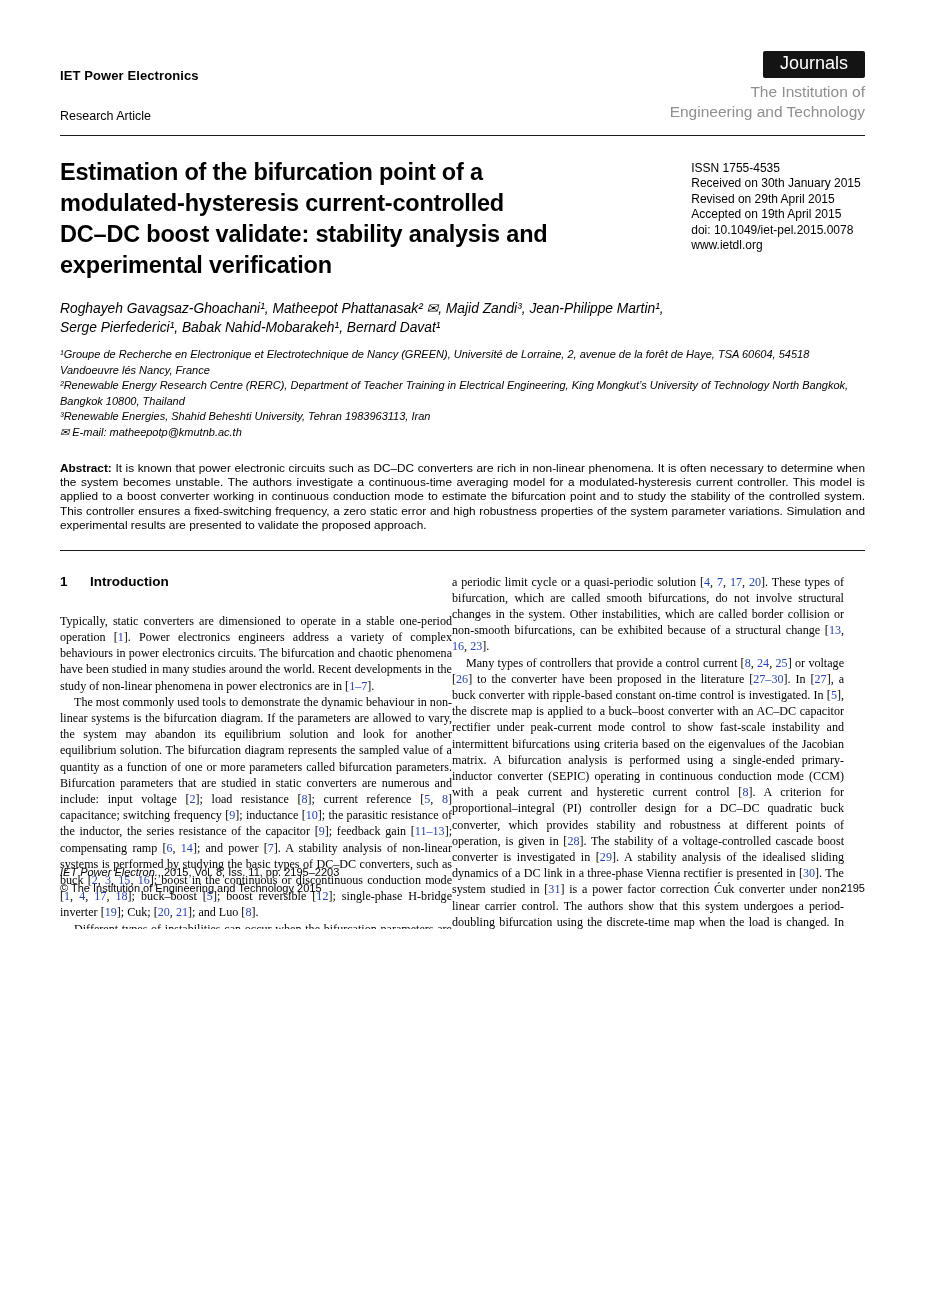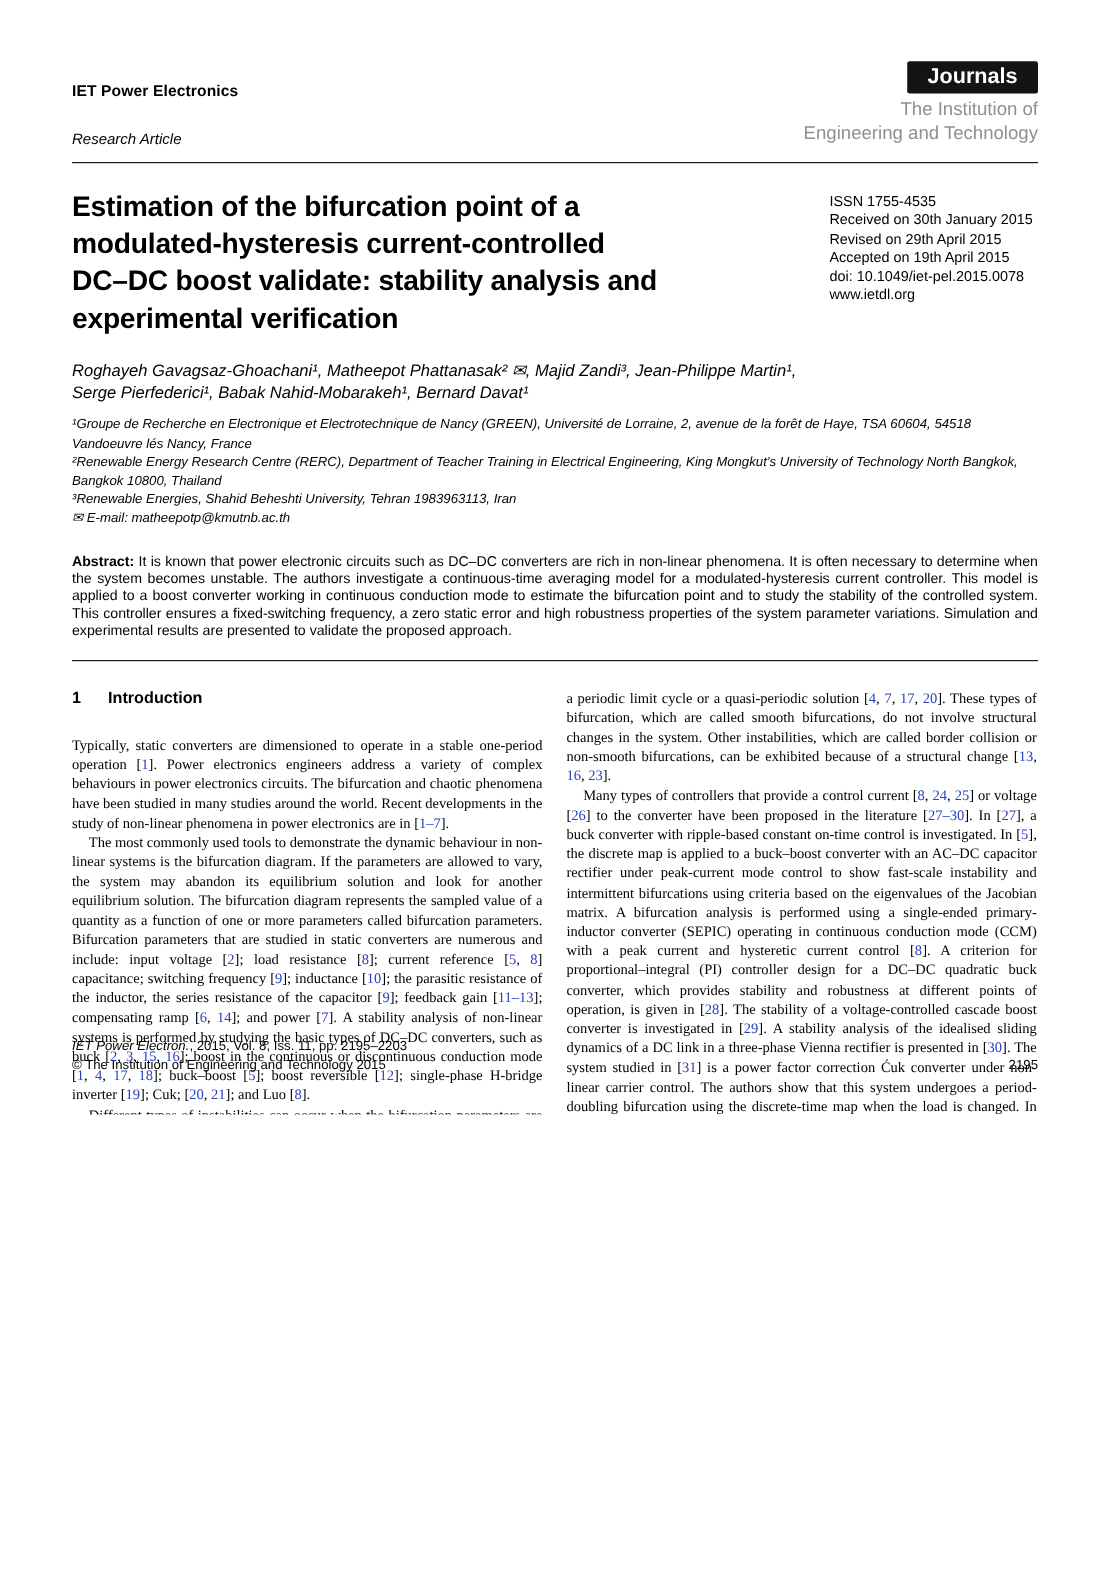--- a/index.html
+++ b/index.html
@@ -7,52 +7,52 @@
   html,body { margin:0; padding:0; background:#ffffff; }
   .page {
     position:relative; width:925px; height:929px; margin:0 auto;
     background:#fff; color:#000; overflow:hidden;
     font-family:"Liberation Sans", sans-serif; padding:0 60px;
   }
 
   
   .header { position:relative; margin-top:46px; height:90px; border-bottom:1.2px solid #1a1a1a; }
   .journal-name { position:absolute; left:0; top:22px; font-size:13px; font-weight:bold; letter-spacing:0.1px; }
-  .article-type { position:absolute; left:0; top:63px; font-size:12.5px; font-style:italic; }
+  .article-type { position:absolute; left:0; top:63px; font-size:12.5px; }
 
   .logo { position:absolute; right:0; top:0; width:214px; height:80px; }
   .iet-letters {
     position:absolute; left:0; top:-6px; font-size:62px; line-height:62px;
     font-weight:bold; font-style:italic; letter-spacing:-5px; color:#121212;
     font-family:"Liberation Sans", sans-serif;
   }
   .journals-badge {
     position:absolute; right:0; top:5px; background:#141414; color:#fff;
-    font-size:18px; font-weight:bold; padding:2px 17px 4px; border-radius:2px;
+    font-size:18px; font-weight:normal; padding:2px 17px 4px; border-radius:2px;
   }
   .inst-line1 { position:absolute; right:0; top:37px; color:#8f8f8f; font-size:15.5px; white-space:nowrap; }
   .inst-line2 { position:absolute; right:0; top:57px; color:#8f8f8f; font-size:15.5px; white-space:nowrap; }
 
   
   .title-row { display:flex; margin-top:21px; }
   .title { width:632px; font-size:23.5px; line-height:31px; font-weight:bold; letter-spacing:-0.2px; }
   .meta { margin-left:auto; width:174px; font-size:12px; line-height:15.4px; padding-top:4px; }
 
   
   .authors { margin-top:19px; font-size:13.8px; line-height:18.5px; font-style:italic; }
   .affiliations { margin-top:10px; font-size:11px; line-height:15.6px; font-style:italic; }
 
   
   .abstract { margin-top:20px; font-size:11.8px; line-height:14.4px; text-align:justify; }
   .abstract-label { font-weight:bold; }
 
   .divider { border-top:1.2px solid #1a1a1a; margin-top:17px; }
 
   
-  .columns { display:flex; gap:20px; margin-top:23px; }
+  .columns { display:flex; margin-top:23px; }
   .col {
     width:392px; font-family:"Liberation Serif", serif;
     font-size:12.1px; line-height:16.2px; text-align:justify;
   }
   .section-heading {
     font-family:"Liberation Sans", sans-serif; font-size:13.5px; font-weight:bold;
     margin:0 0 23px 0;
   }
   .section-heading .num { display:inline-block; width:30px; }
   .col p { margin:0; }

